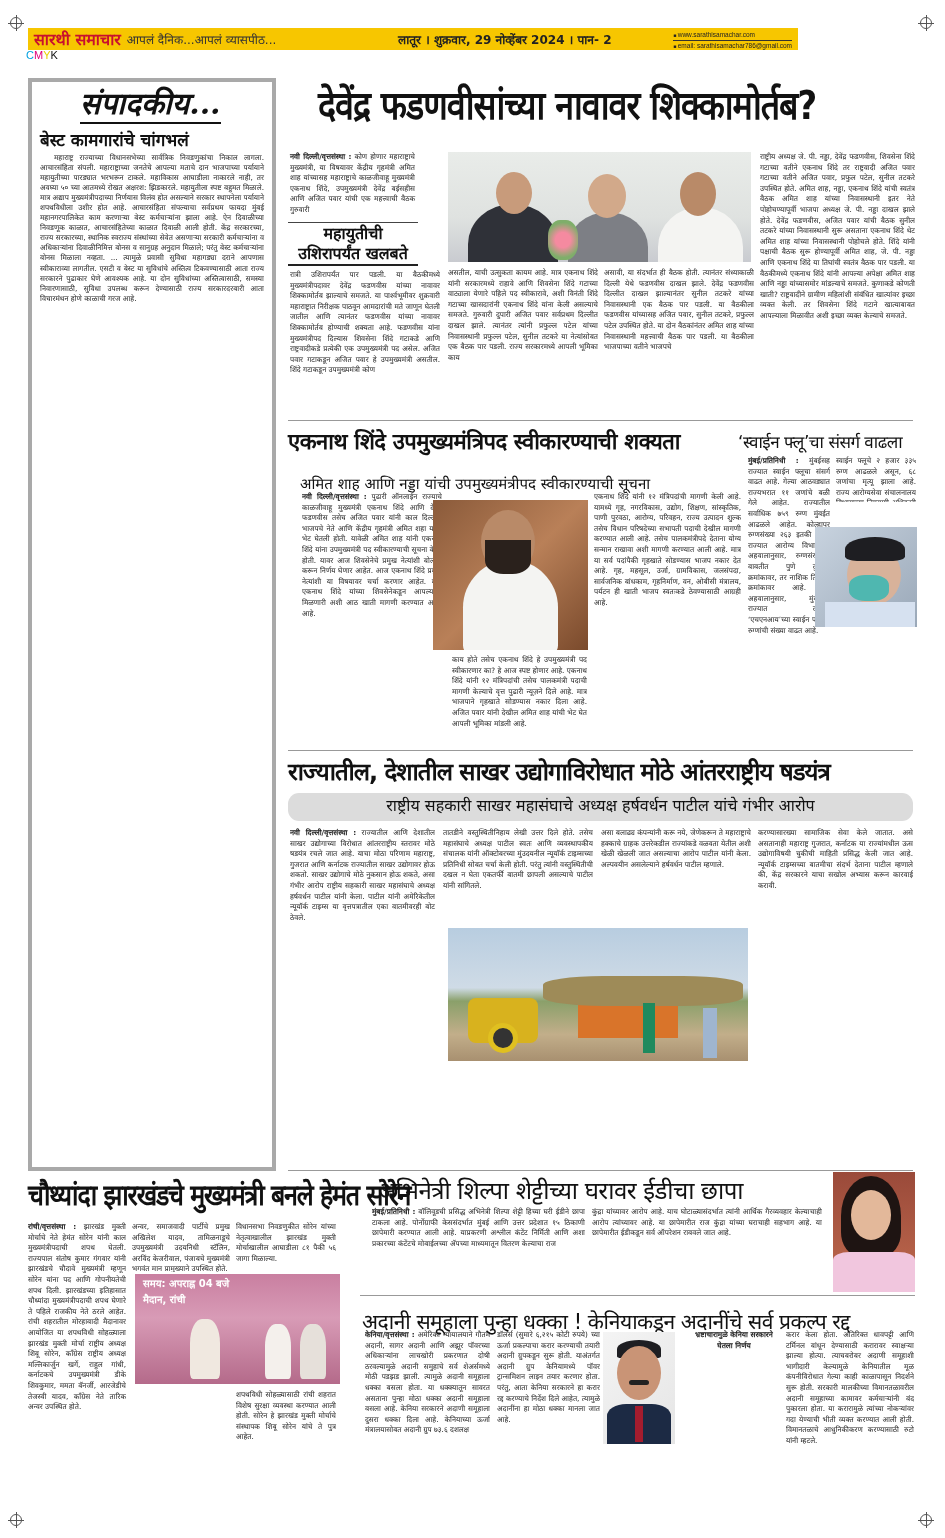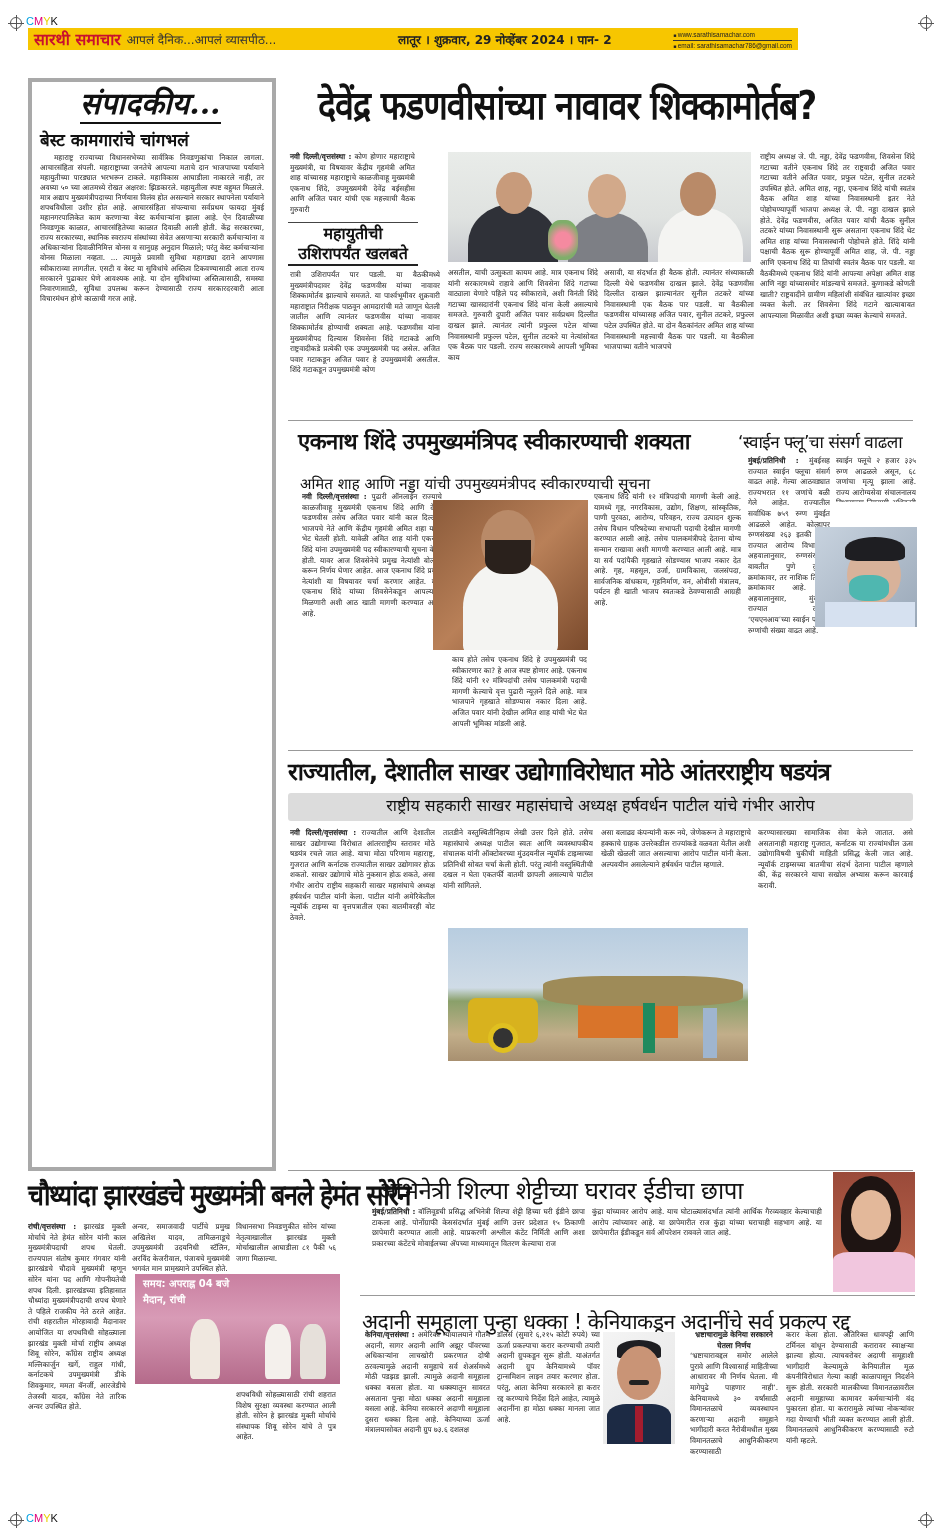--- a/index.html
+++ b/index.html
@@ -3,21 +3,21 @@
 <meta charset="utf-8">
 <style>
   * { box-sizing: border-box; margin: 0; padding: 0; }
   html, body { width: 945px; height: 1538px; background: #ffffff; overflow: hidden; }
   body { position: relative; font-family: "DejaVu Sans", sans-serif; color: #111; }
 
   .abs { position: absolute; }
   .reg-mark { position: absolute; width: 12px; height: 12px; border: 1px solid #555; border-radius: 50%; }
   .reg-mark::before { content: ""; position: absolute; left: 5px; top: -3px; width: 1px; height: 16px; background: #555; }
   .reg-mark::after { content: ""; position: absolute; top: 5px; left: -3px; height: 1px; width: 16px; background: #555; }
-  .cmyk { position: absolute; font-family: "Liberation Sans", sans-serif; font-size: 11px; letter-spacing: 0px; }
+  .cmyk { position: absolute; font-family: "Liberation Sans", sans-serif; font-size: 11px; letter-spacing: 0px; margin-top: 34px; }
   .cmyk .c { color: #00a0e0; } .cmyk .m { color: #e0007a; } .cmyk .y { color: #e8d000; } .cmyk .k { color: #111; }
 
   
   .masthead { left: 28px; top: 28px; width: 770px; height: 22px; background: #f7c600; display: flex; align-items: center; }
   .brand { color: #c8102e; font-family: "DejaVu Sans", sans-serif; font-weight: bold; font-size: 16px; margin-left: 6px; }
   .tagline { font-size: 12px; color: #333; margin-left: 6px; }
   .dateline { position: absolute; left: 370px; font-family: "DejaVu Sans", sans-serif; font-size: 12px; font-weight: bold; color: #222; }
   .contacts { position: absolute; right: 6px; top: 2px; font-size: 6.5px; color: #222; line-height: 9px; font-family: "Liberation Sans", sans-serif; }
   .contacts div::before { content: "■ "; font-size: 5px; }
   .contacts .web { border-bottom: 1px solid #333; }
@@ -36,21 +36,21 @@
   .rule { position: absolute; height: 1px; background: #999; }
   .rule-dark { position: absolute; height: 2px; background: #222; }
 
   .photo { position: absolute; overflow: hidden; }
   .photo-leaders { background: linear-gradient(180deg, #e9ece9 0%, #dfe2e0 60%, #c9cbd0 100%); }
   .person { position: absolute; border-radius: 50% 50% 10% 10%; }
   .face { position: absolute; border-radius: 50%; background: #c89b7b; }
 
   .h2 { font-size: 22px; font-weight: bold; white-space: nowrap; letter-spacing: -0.5px; line-height: 28px; }
   .h3 { font-size: 15px; white-space: nowrap; line-height: 20px; }
-  .grey-band { background: #dcdcdc; border-radius: 3px; text-align: center; font-size: 16px; line-height: 26px; }
+  .grey-band { background: #dcdcdc; border-radius: 11px; text-align: center; font-size: 16px; line-height: 26px; }
 </style>
 </head>
 <body>
 
 <div class="reg-mark" style="left:10px; top:17px;"></div>
 <div class="cmyk" style="left:26px; top:15px;">
   <span class="c">C</span><span class="m">M</span><span class="y">Y</span><span class="k">K</span>
 </div>
 <div class="reg-mark" style="left:920px; top:17px;"></div>
 
@@ -93,21 +93,21 @@
   <div class="face" style="left:232px; top:20px; width:36px; height:44px; background:#b98a68;"></div>
   <div class="abs" style="left:100px; top:68px; width:30px; height:40px; background:radial-gradient(circle, #f58aa0 30%, #7fae6a 70%); border-radius:40%;"></div>
 </div>
 
 <div class="abs col-text" style="left:448px; top:268px; width:150px; height:132px; overflow:hidden;">असतील, याची उत्सुकता कायम आहे. मात्र एकनाथ शिंदे यांनी सरकारमध्ये राहावे आणि शिवसेना शिंदे गटाच्या वाट्याला येणारे पहिले पद स्वीकारावे, अशी विनंती शिंदे गटाच्या खासदारांनी एकनाथ शिंदे यांना केली असल्याचे समजते. गुरुवारी दुपारी अजित पवार सर्वप्रथम दिल्लीत दाखल झाले. त्यानंतर त्यांनी प्रफुल्ल पटेल यांच्या निवासस्थानी प्रफुल्ल पटेल, सुनील तटकरे या नेत्यांसोबत एक बैठक पार पडली. राज्य सरकारमध्ये आपली भूमिका काय</div>
 <div class="abs col-text" style="left:604px; top:268px; width:150px; height:132px; overflow:hidden;">असावी, या संदर्भात ही बैठक होती. त्यानंतर संध्याकाळी दिल्ली येथे फडणवीस दाखल झाले. देवेंद्र फडणवीस दिल्लीत दाखल झाल्यानंतर सुनील तटकरे यांच्या निवासस्थानी एक बैठक पार पडली. या बैठकीला फडणवीस यांच्यासह अजित पवार, सुनील तटकरे, प्रफुल्ल पटेल उपस्थित होते. या दोन बैठकांनंतर अमित शाह यांच्या निवासस्थानी महत्त्वाची बैठक पार पडली. या बैठकीला भाजपाच्या वतीने भाजपचे</div>
 <div class="abs col-text" style="left:760px; top:152px; width:155px; height:248px; overflow:hidden;">राष्ट्रीय अध्यक्ष जे. पी. नड्डा, देवेंद्र फडणवीस, शिवसेना शिंदे गटाच्या वतीने एकनाथ शिंदे तर राष्ट्रवादी अजित पवार गटाच्या वतीने अजित पवार, प्रफुल पटेल, सुनील तटकरे उपस्थित होते. अमित शाह, नड्डा, एकनाथ शिंदे यांची स्वतंत्र बैठक अमित शाह यांच्या निवासस्थानी इतर नेते पोहोचण्यापूर्वी भाजपा अध्यक्ष जे. पी. नड्डा दाखल झाले होते. देवेंद्र फडणवीस, अजित पवार यांची बैठक सुनील तटकरे यांच्या निवासस्थानी सुरू असताना एकनाथ शिंदे थेट अमित शाह यांच्या निवासस्थानी पोहोचले होते. शिंदे यांनी पक्षाची बैठक सुरू होण्यापूर्वी अमित शाह, जे. पी. नड्डा आणि एकनाथ शिंदे या तिघांची स्वतंत्र बैठक पार पडली. या बैठकीमध्ये एकनाथ शिंदे यांनी आपल्या अपेक्षा अमित शाह आणि नड्डा यांच्यासमोर मांडल्याचे समजते. कुणाकडे कोणती खाती? राष्ट्रवादीने ग्रामीण महिलांशी संबंधित खात्यांवर इच्छा व्यक्त केली. तर शिवसेना शिंदे गटाने खात्याबाबत आपल्याला मिळावीत अशी इच्छा व्यक्त केल्याचे समजते.</div>
 
 <div class="rule" style="left:288px; top:420px; width:625px;"></div>
 
-<div class="abs h2" style="left:298px; top:428px;">एकनाथ शिंदे उपमुख्यमंत्रिपद स्वीकारण्याची शक्यता</div>
+<div class="abs h2" style="left:288px; top:428px;">एकनाथ शिंदे उपमुख्यमंत्रिपद स्वीकारण्याची शक्यता</div>
 <div class="abs h3" style="left:300px; top:474px;">अमित शाह आणि नड्डा यांची उपमुख्यमंत्रीपद स्वीकारण्याची सूचना</div>
 <div class="abs col-text" style="left:302px; top:492px; width:140px; height:255px; overflow:hidden;">
   <span class="dateline-lead">नवी दिल्ली/वृत्तसंस्था :</span>
   <span>पुढारी ऑनलाईन राज्याचे काळजीवाहू मुख्यमंत्री एकनाथ शिंदे आणि देवेंद्र फडणवीस तसेच अजित पवार यांनी काल दिल्लीत भाजपचे नेते आणि केंद्रीय गृहमंत्री अमित शहा यांची भेट घेतली होती. यावेळी अमित शाह यांनी एकनाथ शिंदे यांना उपमुख्यमंत्री पद स्वीकारण्याची सूचना केली होती. यावर आज शिवसेनेचे प्रमुख नेत्यांशी बोलणी करून निर्णय घेणार आहेत. आज एकनाथ शिंदे प्रमुख नेत्यांशी या विषयावर चर्चा करणार आहेत. मात्र एकनाथ शिंदे यांच्या शिवसेनेकडून आपल्याला मिळणारी अशी आठ खाती मागणी करण्यात आली आहे.</span>
 </div>
 <div class="photo" style="left:433px; top:500px; width:155px; height:150px; background:linear-gradient(135deg,#8a5a3a,#b98058 50%,#7a4a2c);">
   <div class="person" style="left:30px; top:60px; width:95px; height:95px; background:#f4f4f2;"></div>
   <div class="face" style="left:48px; top:10px; width:54px; height:64px; background:#b98a68;"></div>
   <div class="abs" style="left:52px; top:40px; width:46px; height:34px; background:#2a211c; border-radius:0 0 40% 40%;"></div>
 </div>
@@ -191,21 +191,20 @@
 <div class="abs col-text" style="left:497px; top:1330px; width:103px; height:165px; overflow:hidden;">डॉलर्स (सुमारे ६,२१५ कोटी रुपये) च्या ऊर्जा प्रकल्पाचा करार करण्याची तयारी अदानी ग्रुपकडून सुरू होती. याअंतर्गत अदानी ग्रुप केनियामध्ये पॉवर ट्रान्समिशन लाइन तयार करणार होता. परंतु, आता केनिया सरकारने हा करार रद्द करण्याचे निर्देश दिले आहेत, त्यामुळे अदानींना हा मोठा धक्का मानला जात आहे.</div>
 <div class="photo" style="left:603px; top:1332px; width:72px; height:112px; background:linear-gradient(135deg,#f4f4f4,#e5e5e5);">
   <div class="abs" style="left:14px; top:8px; width:44px; height:18px; background:#1e1e22; border-radius:50% 50% 10% 10%;"></div>
   <div class="face" style="left:14px; top:14px; width:44px; height:54px; background:#c99476;"></div>
   <div class="abs" style="left:26px; top:48px; width:20px; height:5px; background:#222; border-radius:3px;"></div>
   <div class="abs" style="left:4px; top:72px; width:64px; height:40px; background:#1c2a44; border-radius:30% 30% 0 0;"></div>
   <div class="abs" style="left:32px; top:74px; width:8px; height:36px; background:#a41c2e;"></div>
 </div>
 <div class="abs col-text" style="left:690px; top:1330px; width:88px; height:165px; overflow:hidden;">
   <div style="font-weight:bold; text-align:center;">भ्रष्टाचारामुळे केनिया सरकारने घेतला निर्णय</div>
-  <div>‘भ्रष्टाचाराबद्दल समोर आलेले पुरावे आणि विश्वासार्ह माहितीच्या आधारावर मी निर्णय घेतला. मी मागेपुढे पाहणार नाही’. केनियामध्ये ३० वर्षांसाठी विमानतळाचे व्यवस्थापन करणाऱ्या अदानी समूहाने भागीदारी करत नैरोबीमधील मुख्य विमानतळाचे आधुनिकीकरण करण्यासाठी</div>
 </div>
 <div class="abs col-text" style="left:786px; top:1330px; width:128px; height:165px; overflow:hidden;">करार केला होता. अतिरिक्त धावपट्टी आणि टर्मिनल बांधून देण्यासाठी करारावर स्वाक्षऱ्या झाल्या होत्या. त्याचबरोबर अदाणी समूहाशी भागीदारी केल्यामुळे केनियातील मूळ कंपनीविरोधात गेल्या काही काळापासून निदर्शने सुरू होती. सरकारी मालकीच्या विमानतळावरील अदानी समूहाच्या कामावर कर्मचाऱ्यांनी बंद पुकारला होता. या करारामुळे त्यांच्या नोकऱ्यांवर गदा येण्याची भीती व्यक्त करण्यात आली होती. विमानतळाचे आधुनिकीकरण करण्यासाठी रुटो यांनी म्हटले.</div>
 
 <div class="reg-mark" style="left:10px; top:1514px;"></div>
 <div class="cmyk" style="left:26px; top:1512px;">
   <span class="c">C</span><span class="m">M</span><span class="y">Y</span><span class="k">K</span>
 </div>
 <div class="reg-mark" style="left:920px; top:1514px;"></div>
 
 </body></html>

